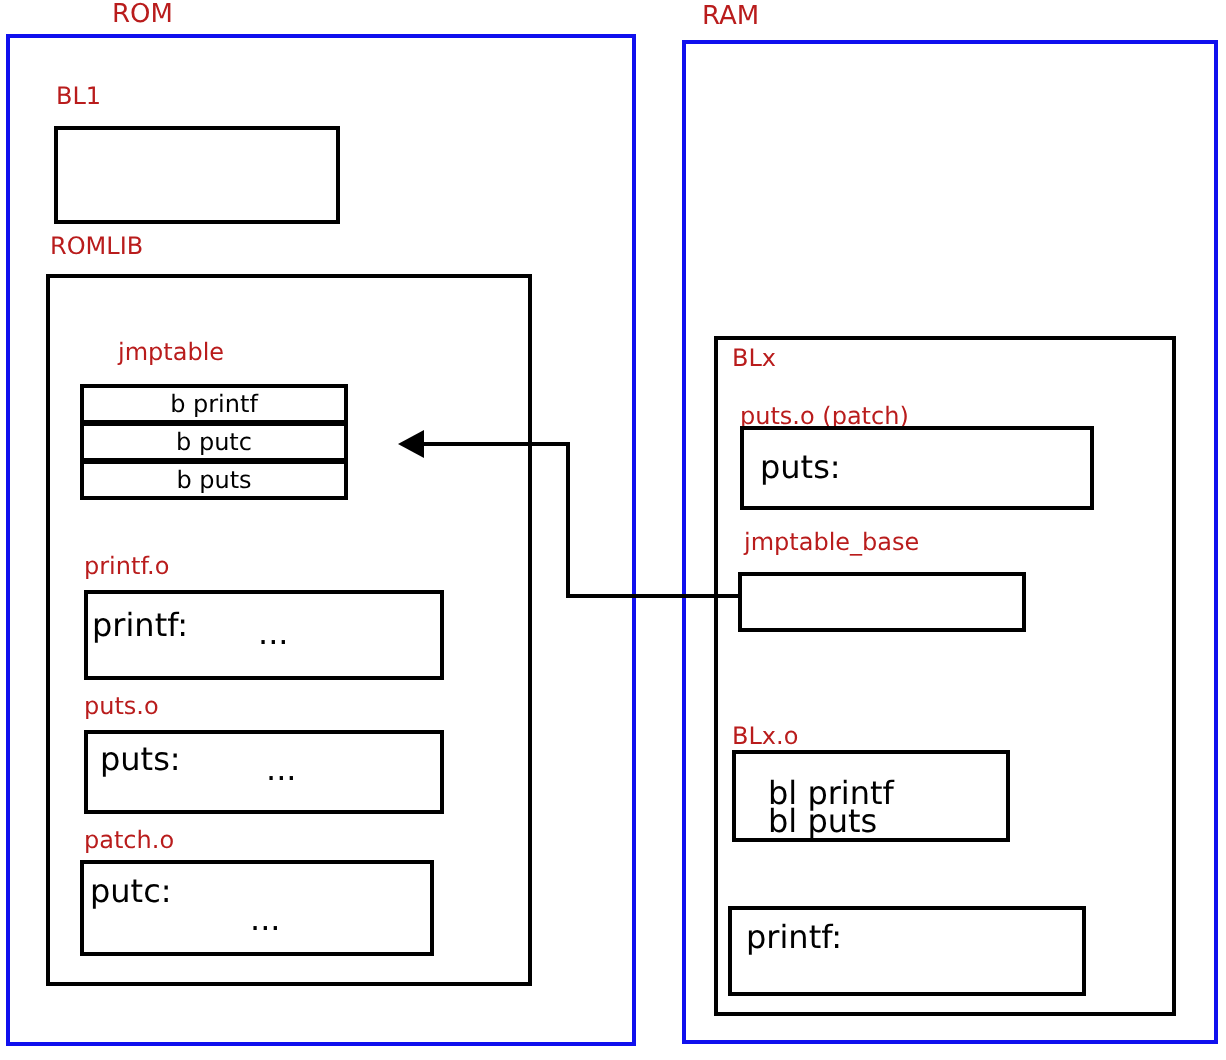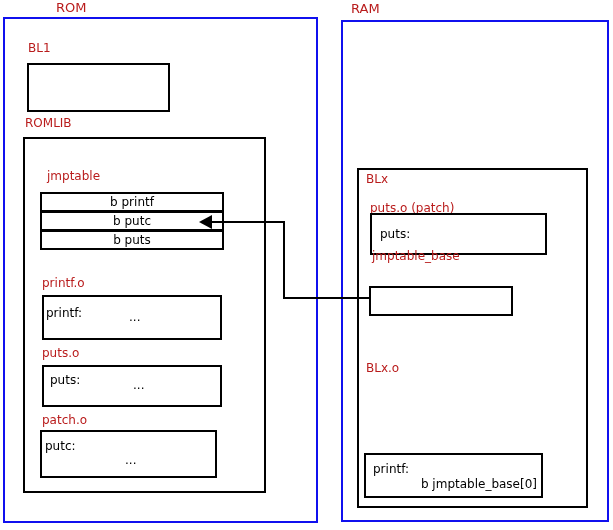--- a/index.html
+++ b/index.html
@@ -34,35 +34,35 @@
   .box {
     position: absolute;
     border: 2px solid #000;
     box-sizing: border-box;
     background: #ffffff;
   }
   .cellstack {
     position: absolute;
   }
   .cell {
-    width: 184px;
+    width: 134px;
     height: 20px;
     border: 2px solid #000;
     box-sizing: border-box;
     background: #fff;
     text-align: center;
     font-size: 12px;
     line-height: 16px;
     margin-top: -1px;
     white-space: nowrap;
   }
   .cell:first-child { margin-top: 0; }
   .boxtext {
     position: absolute;
-    font-size: 12px;
+    font-size: 16px;
     line-height: 14px;
     white-space: nowrap;
     color: #000;
   }
   .seg {
     position: absolute;
     background: #000;
   }
   .arrowhead {
     position: absolute;
@@ -83,21 +83,21 @@
   <div class="frame" style="left:3px; top:17px; width:315px; height:506px;"></div>
 
   <div class="lbl" style="left:28px; top:41px;">BL1</div>
 
   <div class="box" style="left:27px; top:63px; width:143px; height:49px;"></div>
 
   <div class="lbl" style="left:25px; top:116px;">ROMLIB</div>
 
   <div class="box" style="left:23px; top:137px; width:243px; height:356px; background:transparent;"></div>
 
-  <div class="lbl" style="left:47px; top:169px;text-align:center;">jmptable</div>
+  <div class="lbl" style="left:59px; top:169px;text-align:center;">jmptable</div>
 
   <div class="cellstack" style="left:40px; top:192px;">
     <div class="cell">b printf</div>
     <div class="cell">b putc</div>
     <div class="cell">b puts</div>
   </div>
 
   <div class="lbl" style="left:42px; top:276px;">printf.o</div>
   <div class="box" style="left:42px; top:295px; width:180px; height:45px;">
     <span class="boxtext" style="left:2px; top:9px;">printf:</span>
@@ -122,28 +122,31 @@
 
   <div class="box" style="left:357px; top:168px; width:231px; height:340px; background:transparent;"></div>
 
   <div class="lbl" style="left:366px; top:172px;">BLx</div>
 
   <div class="lbl" style="left:370px; top:201px;">puts.o (patch)</div>
   <div class="box" style="left:370px; top:213px; width:177px; height:42px;">
     <span class="boxtext" style="left:8px; top:12px;">puts:</span>
   </div>
 
-  <div class="lbl" style="left:372px; top:249px;">jmptable_base</div>
+  <div class="lbl" style="left:372px; top:264px;">jmptable_base</div>
   <div class="box" style="left:369px; top:286px; width:144px; height:30px;"></div>
 
   <div class="lbl" style="left:366px; top:361px;">BLx.o</div>
+  <div class="box" style="left:366px; top:375px; width:139px; height:46px;">
+    <span class="boxtext" style="left:16px; top:13px;">bl printf</span>
+    <span class="boxtext" style="left:16px; top:27px;">bl puts</span>
+  </div>
 
   <div class="box" style="left:364px; top:453px; width:179px; height:45px;">
     <span class="boxtext" style="left:7px; top:7px;">printf:</span>
-    <span class="boxtext" style="right:4px; top:22px;">b jmptable_base[0]</span>
   </div>
 
   <div class="seg" style="left:210px; top:221px; width:75px; height:2px;"></div>
   <div class="seg" style="left:283px; top:221px; width:2px; height:78px;"></div>
   <div class="seg" style="left:283px; top:297px; width:88px; height:2px;"></div>
   <div class="arrowhead" style="left:199px; top:215px;"></div>
 
 </div>
 
 </body></html>

